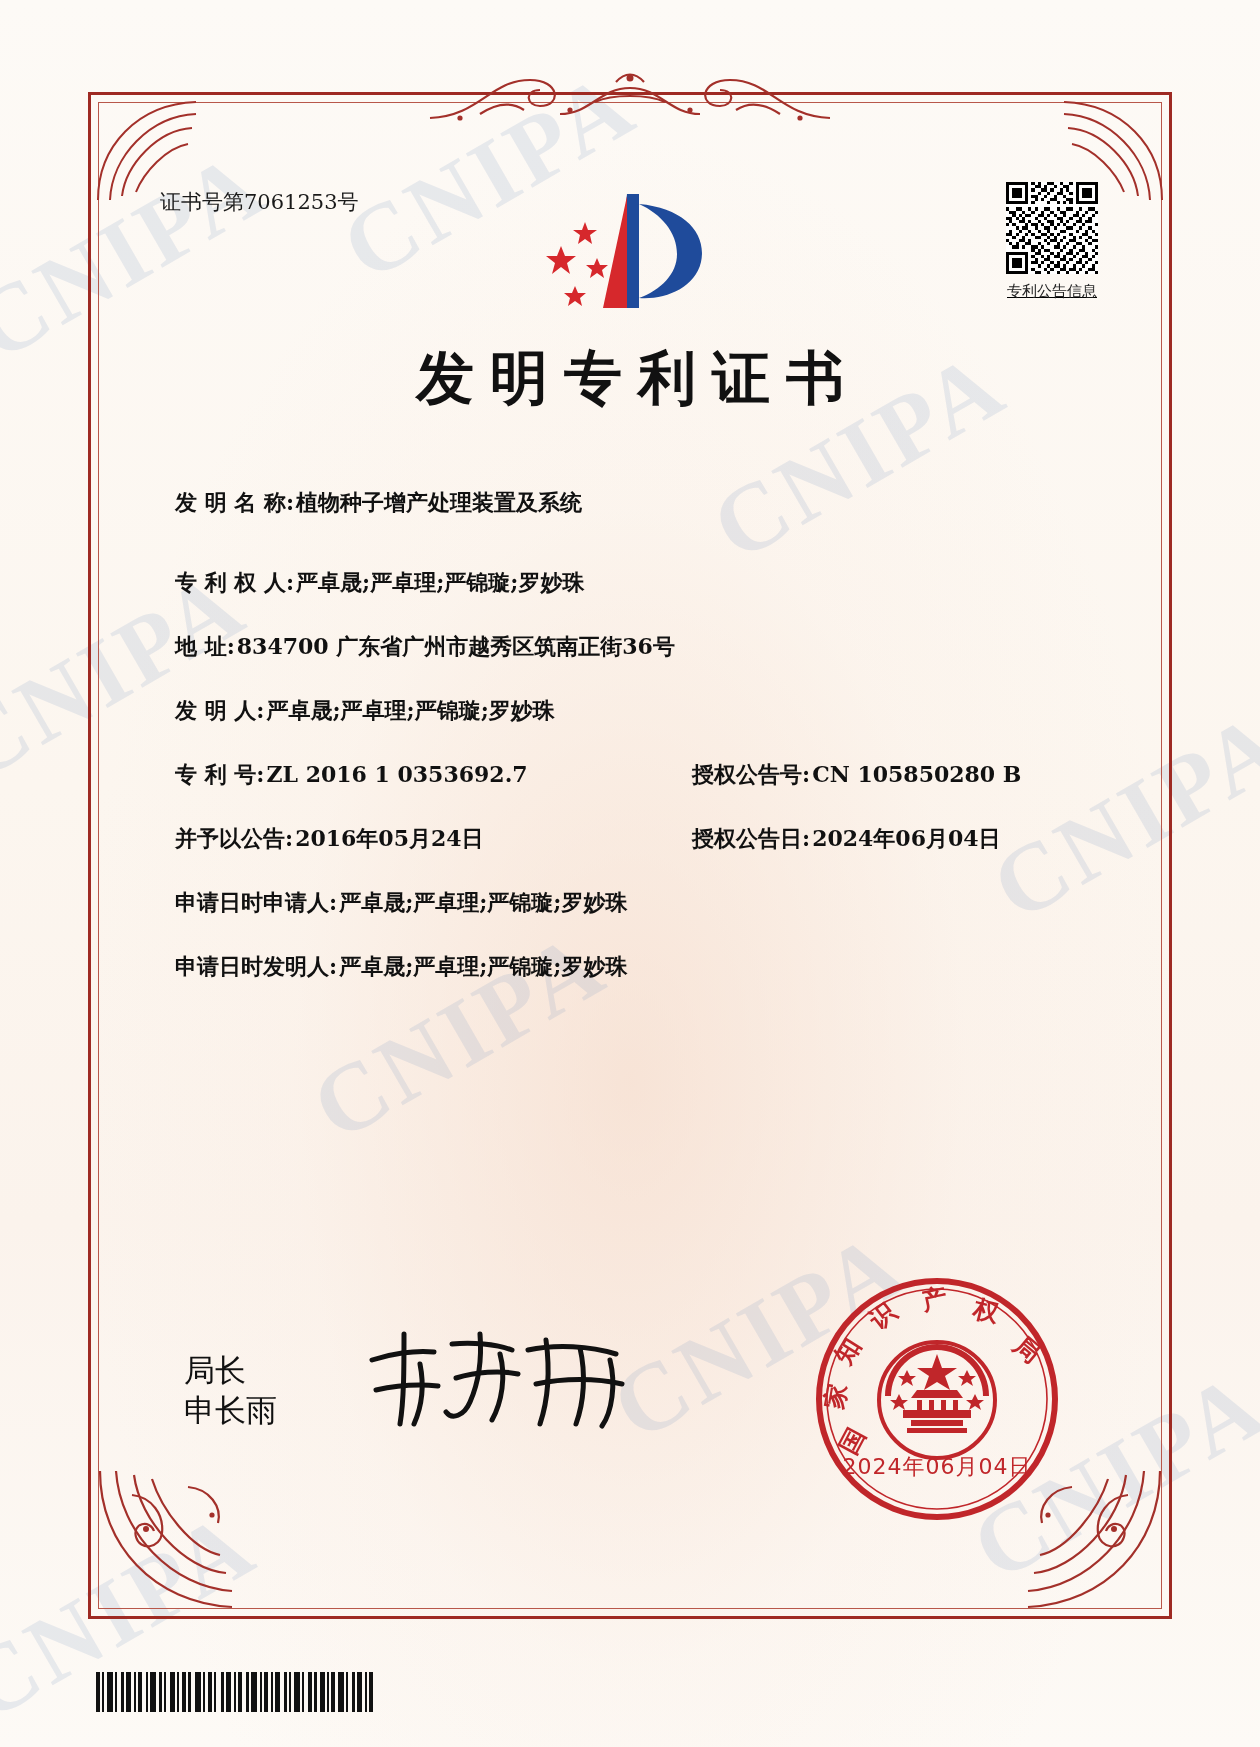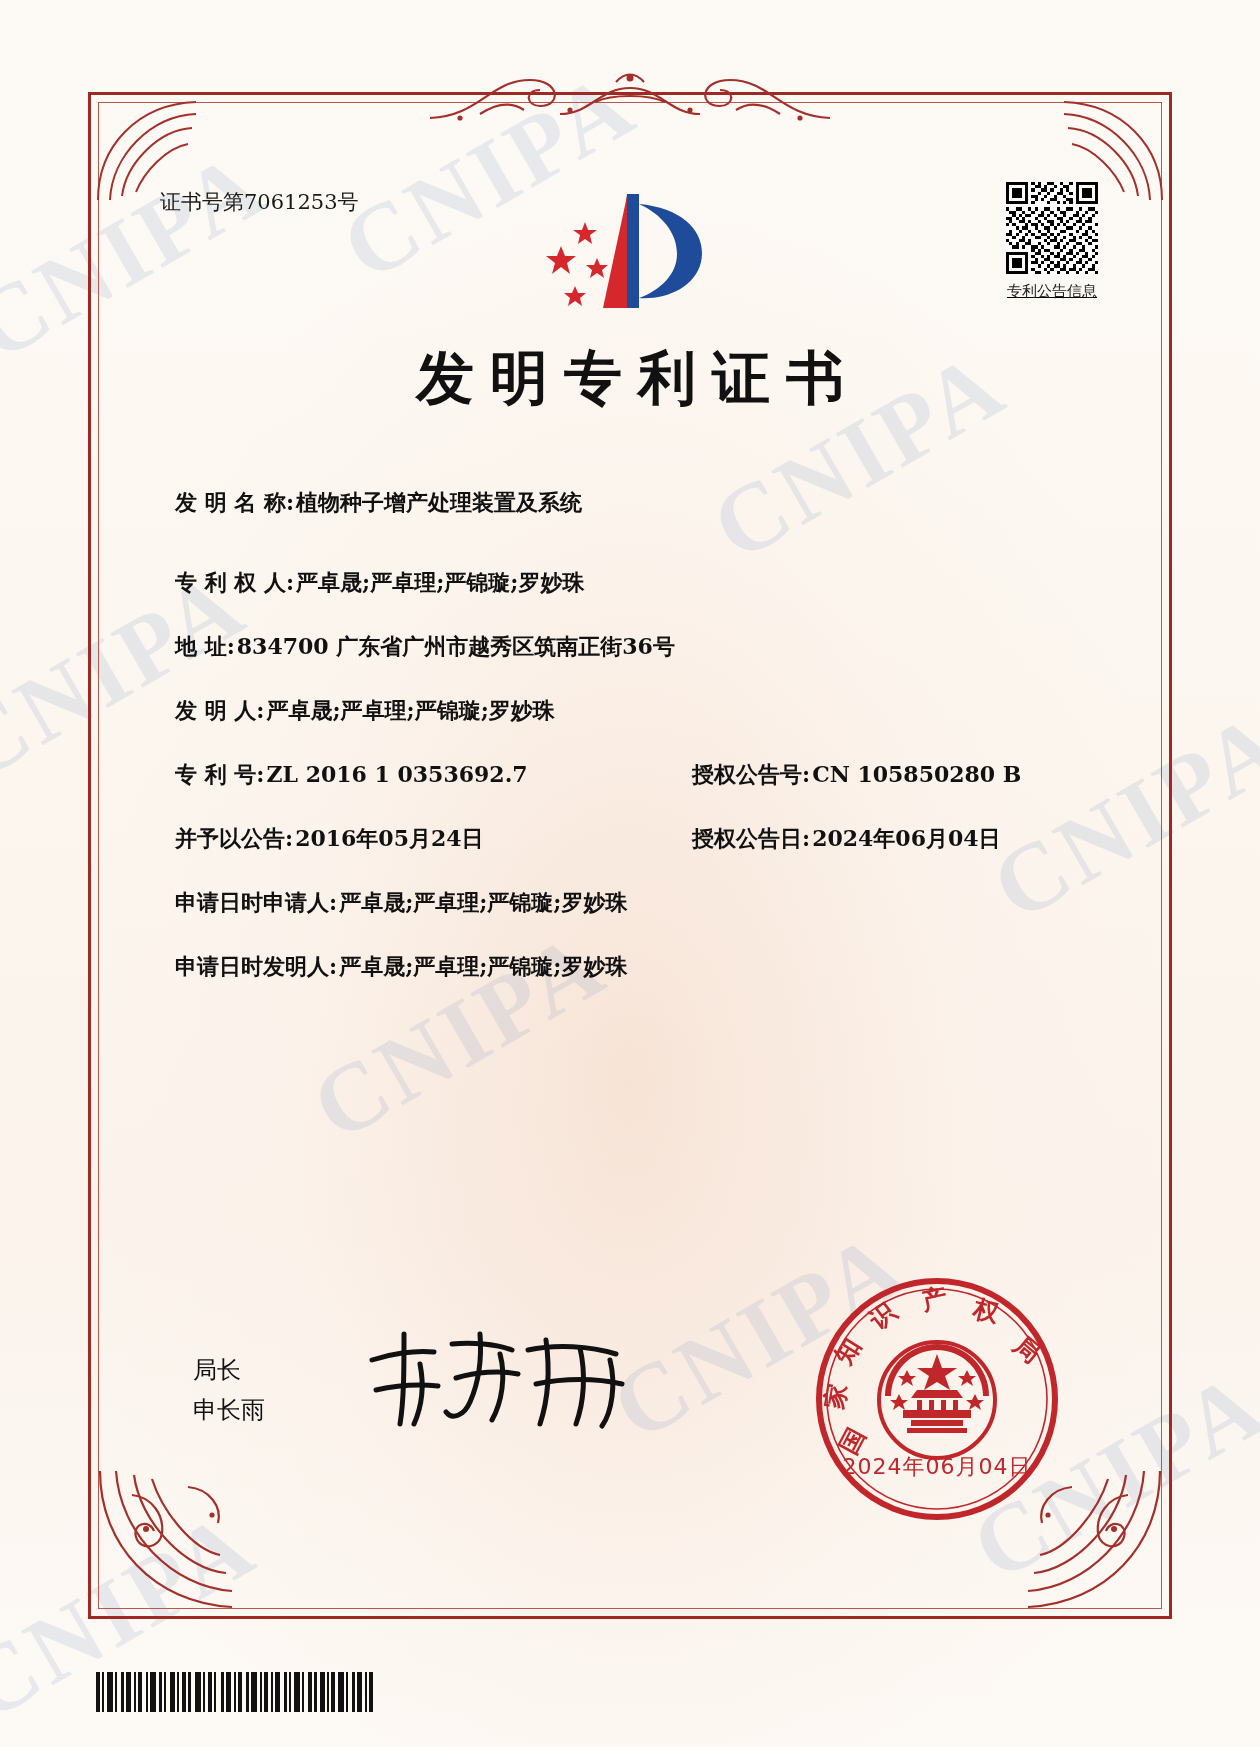--- a/index.html
+++ b/index.html
@@ -151,23 +151,23 @@
     line-height: 44px;
     color: #111;
     text-align: justify;
   }
   .statement p { margin: 0; }
   .statement .indent { text-indent: 44px; }
 
   
   .sig-block {
     position: absolute;
-    left: 193px;
+    left: 184px;
     top: 1350px;
-    font-size: 24px;
+    font-size: 31px;
     line-height: 40px;
     color: #111;
   }
   .signature {
     position: absolute;
     left: 360px;
     top: 1320px;
     width: 280px;
     height: 120px;
   }

